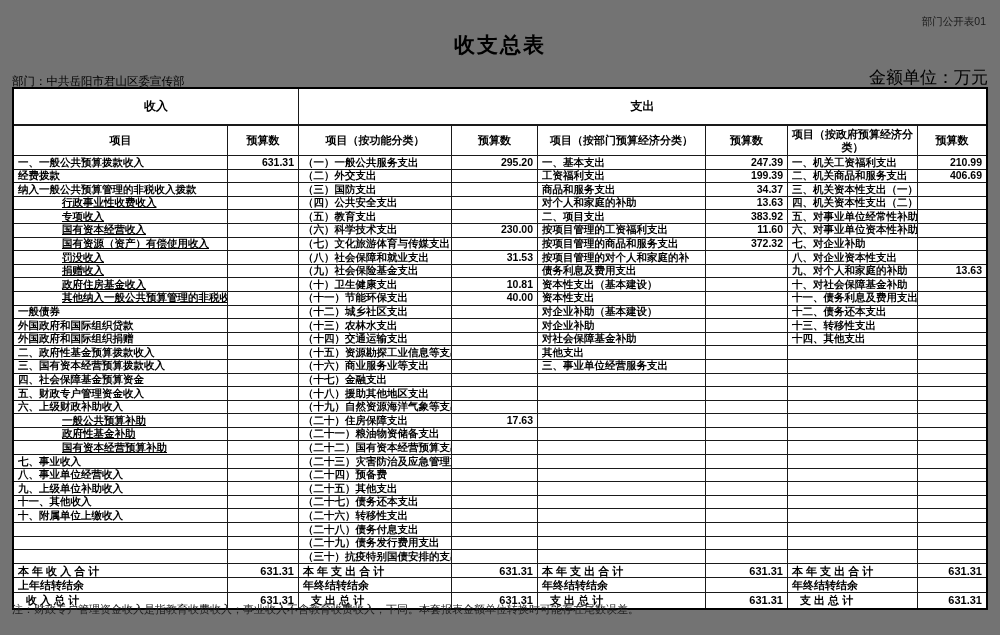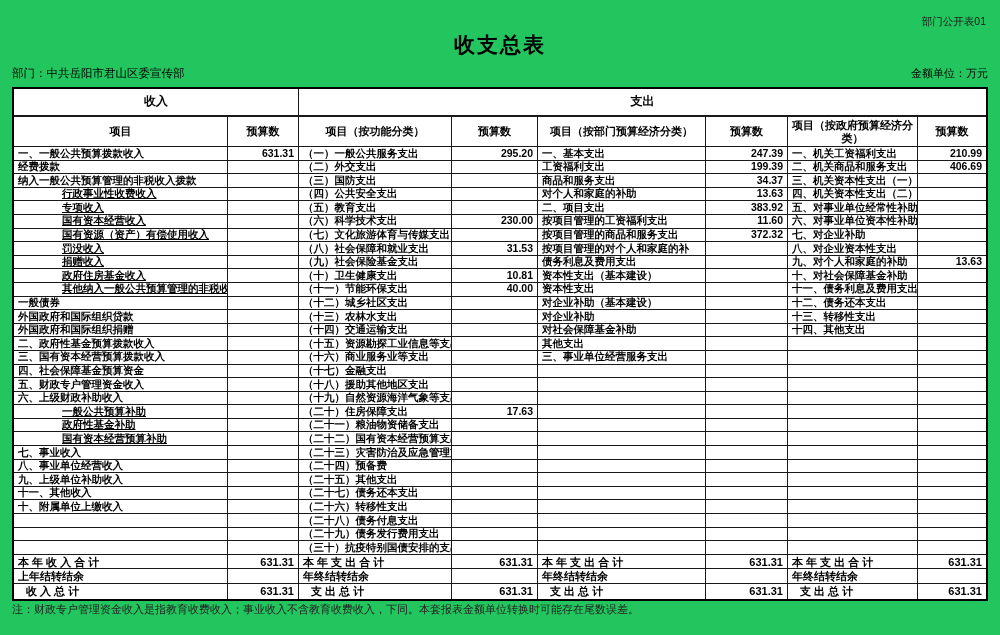--- a/index.html
+++ b/index.html
@@ -1,37 +1,37 @@
 <!DOCTYPE html>
 <html><head>
 <meta charset="utf-8">
 <style>
   * { margin:0; padding:0; box-sizing:border-box; }
   html,body { width:1000px; height:635px; background:#ffffff; color:#000;
     font-family:"Liberation Sans","DejaVu Sans",sans-serif; }
-  .page { position:relative; width:1000px; height:635px; background:#22c55e; overflow:hidden; }
+  .page { position:relative; width:1000px; height:635px; background:#737373; overflow:hidden; }
 
   .sheet-label { position:absolute; top:15px; right:14px; font-size:10.5px; color:#1a1a1a; }
   .title { position:absolute; top:31px; left:0; width:100%; text-align:center;
     font-size:21px; font-weight:bold; letter-spacing:2px; }
   .meta-line { position:absolute; top:66px; left:12px; right:12px; display:flex;
     justify-content:space-between; align-items:flex-end; }
   .dept { font-size:11.5px; font-weight:normal; }
-  .unit { font-size:11px; }
+  .unit { font-size:17px; }
 
   .table { position:absolute; top:87px; left:12px; width:976px; border:2px solid #000; background:#fff; }
 
   .grid-row { display:grid; grid-template-columns:214px 71px 153px 86px 168px 82px 130px 68px; }
 
   .cell { border-right:1px solid #1a1a1a; border-bottom:1px solid #1a1a1a;
     display:flex; align-items:center; overflow:hidden; white-space:nowrap;
     font-size:10.5px; font-weight:bold; line-height:1.1; }
   .cell:last-child { border-right:none; }
 
-  .group-row .cell { height:28px; justify-content:center; font-size:12px; border-bottom-width:2px; }
+  .group-row .cell { height:37px; justify-content:center; font-size:12px; border-bottom-width:2px; }
   .ghead-income { grid-column:1 / 3; }
   .ghead-expense { grid-column:3 / 9; }
 
   .header-row .cell { height:30px; justify-content:center; text-align:center;
     font-size:11px; white-space:normal; line-height:1.15; padding:0 2px; }
 
   .body .cell { height:13.6px; }
   .totals .cell { height:14.66px; font-size:11px; }
   .totals .grid-row:last-child .cell { border-bottom:none;padding-left:12px; }
 

